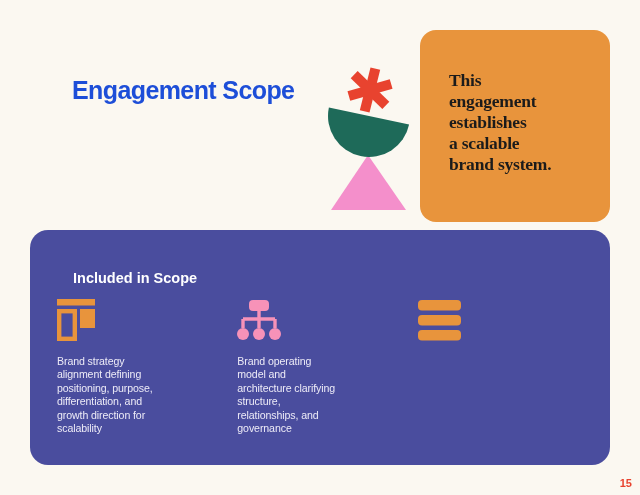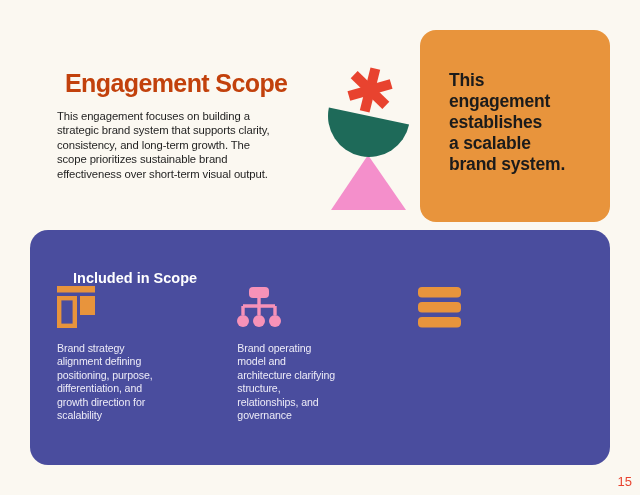--- a/index.html
+++ b/index.html
@@ -6,79 +6,75 @@
   body{
     width:640px;height:495px;position:relative;overflow:hidden;
     background:#FBF8F1;
     font-family:"Liberation Sans", sans-serif;
   }
   .slide{position:absolute;inset:0;}
 
   
   .intro{position:absolute;left:57px;top:62px;width:256px;}
   .intro h1{
-    margin:8px;font-size:25px;line-height:26px;font-weight:bold;
-    color:#c2410c;letter-spacing:-0.6px;
+    margin:15px;font-size:25px;line-height:26px;font-weight:bold;
+    color:#1d4ed8;letter-spacing:-0.6px;
   }
   .intro p{
     margin:13px 0 0;font-size:11.3px;line-height:14.4px;
     color:#1F1F1F;white-space:pre-line;letter-spacing:-0.1px;
   }
 
   
   .shapes{position:absolute;left:322px;top:55px;width:100px;height:170px;}
 
   
   .callout{
     position:absolute;left:420px;top:30px;width:190px;height:192px;
     background:#E8943C;border-radius:16px;box-sizing:border-box;
     padding:40px 16px 8px 29px;
+    font-family:Liberation Serif, serif;
   }
   .callout-text{
     font-size:17.5px;line-height:21px;font-weight:bold;color:#1B1B1B;
     white-space:pre-line;letter-spacing:-0.2px;
   }
 
   
   .panel{
     position:absolute;left:30px;top:230px;width:580px;height:235px;
     background:#4A4D9E;border-radius:18px;
   }
   .panel h2{
     position:absolute;left:27px;top:24px;margin:16px;
     font-size:14.5px;line-height:16px;font-weight:bold;color:#FFFFFF;
   }
   .columns{
-    position:absolute;left:27px;right:25px;top:56px;
-    display:flex;gap:13px;justify-content:flex-end;
+    position:absolute;left:27px;right:25px;top:69px;
+    display:flex;gap:13px;
   }
   .col{flex:1;min-width:0;}
   .col .icon{height:48px;display:flex;align-items:flex-start;}
   .col p{
     margin:8px 0 0;font-size:10.6px;line-height:13.4px;
     color:#EDEBF7;white-space:pre-line;letter-spacing:-0.1px;
   }
 
   .page-num{
     position:absolute;right:8px;bottom:6px;
-    font-size:13px;font-weight:normal;color:#E8432F;margin-left:45px;
+    font-size:11px;font-weight:bold;color:#E8432F;margin-left:45px;
   }
 </style>
 </head>
 <body>
 
 <div class="slide">
 
   <div class="intro">
     <h1>Engagement Scope</h1>
-    <p>This engagement focuses on building a
-strategic brand system that supports clarity,
-consistency, and long-term growth. The
-scope prioritizes sustainable brand
-effectiveness over short-term visual output.</p>
   </div>
 
   <div class="shapes">
     <svg width="100" height="170" viewBox="0 0 100 170" aria-hidden="true">
       <g transform="rotate(14 48 35)" fill="#E8432F">
         <rect x="43" y="13" width="10" height="44"></rect>
         <rect x="43" y="13" width="10" height="44" transform="rotate(60 48 35)"></rect>
         <rect x="43" y="13" width="10" height="44" transform="rotate(120 48 35)"></rect>
       </g>
       <polygon points="46,100 9,155 84,155" fill="#F48FCB"></polygon>

